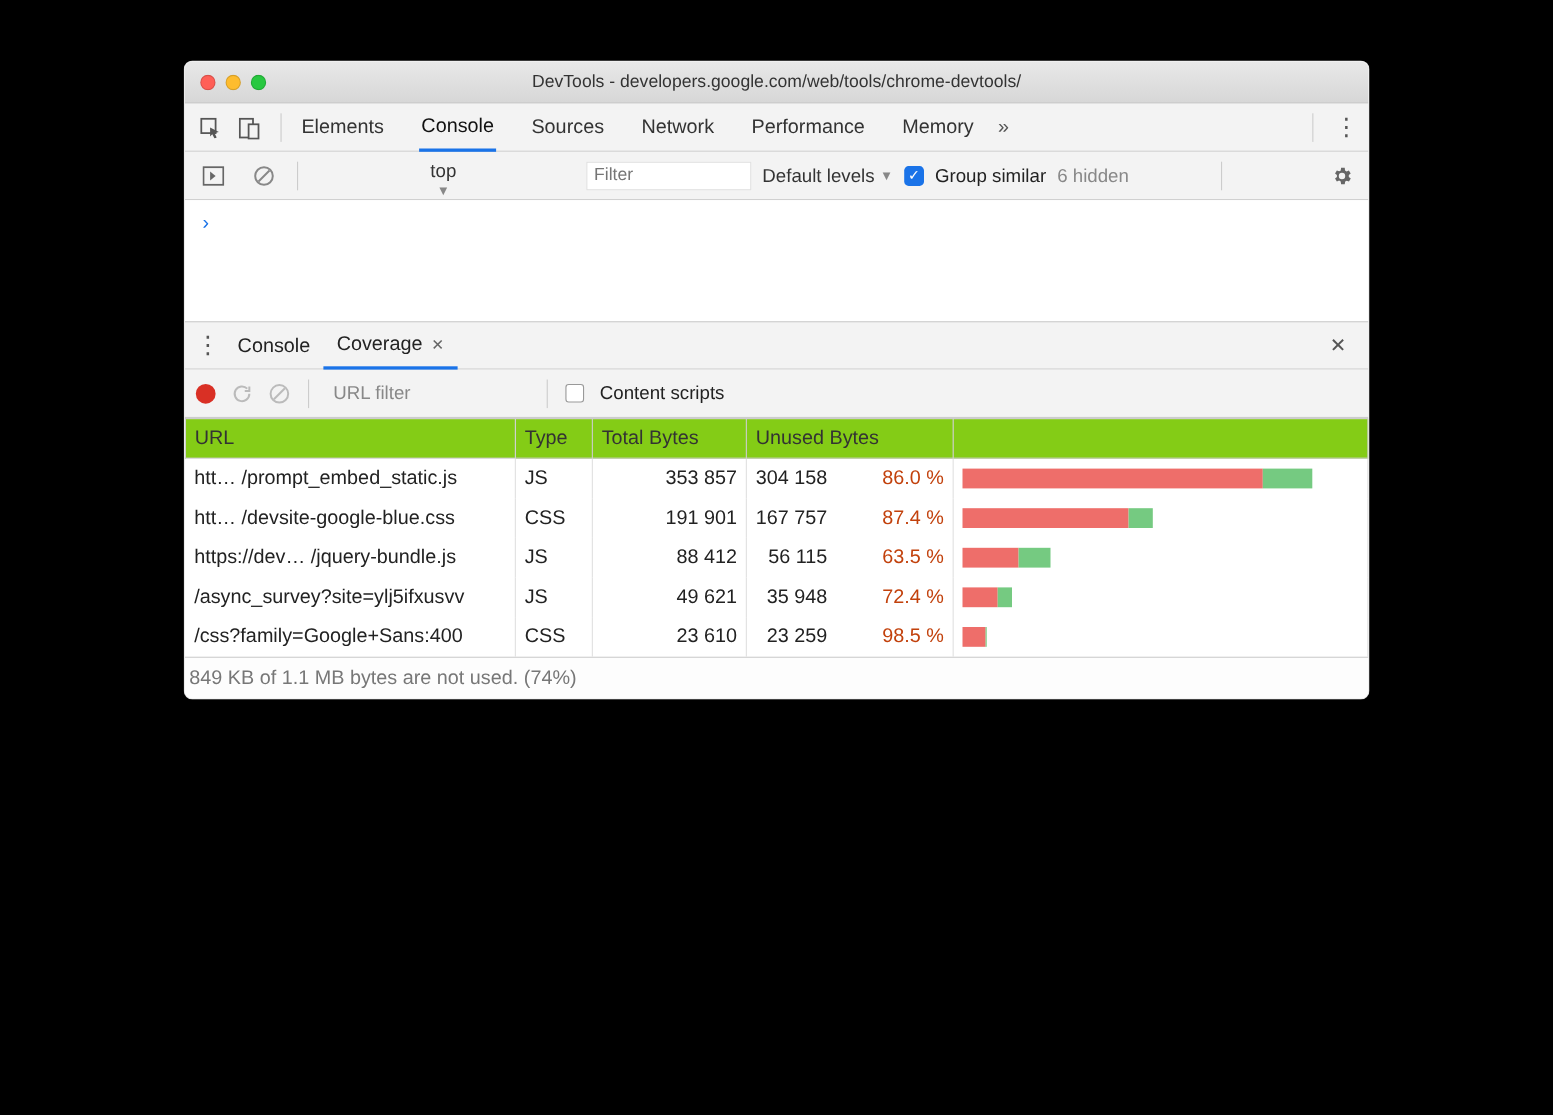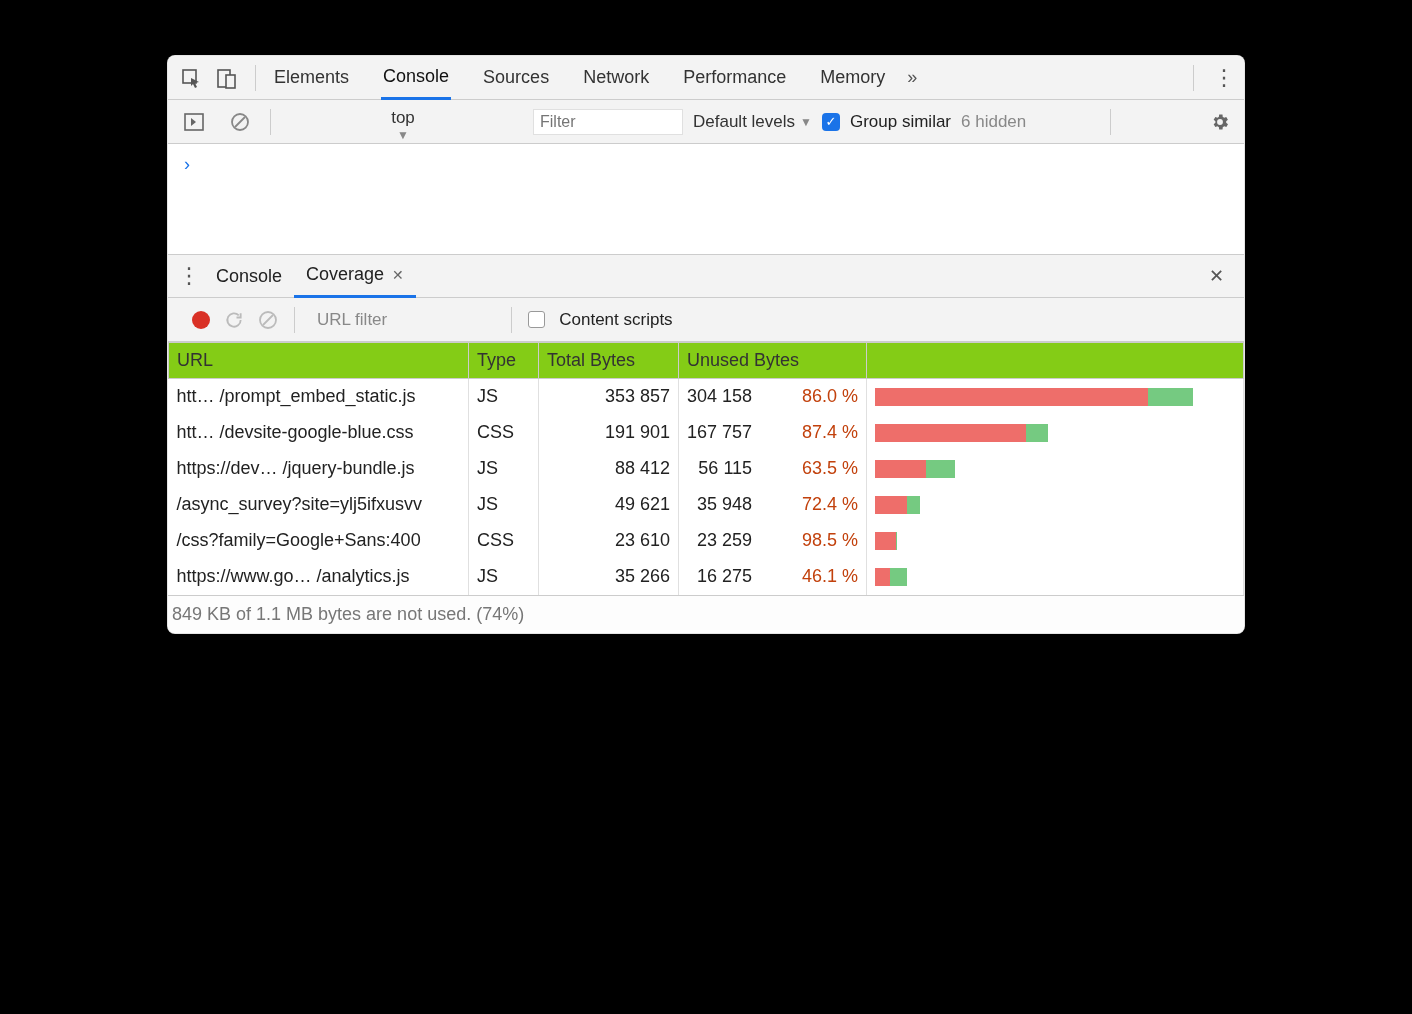--- a/index.html
+++ b/index.html
@@ -91,21 +91,21 @@
     background:#f3f3f3; border-bottom:1px solid #ccc;
     font-size:18px; padding:0 6px;
   }
   .drawer-tab { padding:0 12px; height:44px; display:flex; align-items:center; gap:8px; cursor:pointer; }
   .drawer-tab.active { border-bottom:3px solid #1a73e8; }
   .drawer-tab .x { color:#666; font-size:14px; }
   .drawer-close { margin-left:auto; padding:0 14px; color:#555; font-size:18px; cursor:pointer;}
   
   .cov-toolbar {
     height:44px; display:flex; align-items:center; gap:14px;
-    border-bottom:1px solid #ccc; background:#f3f3f3; padding:0 24px;
+    border-bottom:1px solid #ccc; background:#f3f3f3; padding:0 10px;
     font-size:17px;
   }
   .rec-dot { width:18px; height:18px; border-radius:50%; background:#d93025; }
   .reload,.clear2 { color:#bbb; font-size:18px;}
   .url-filter { color:#888; margin-left:6px; }
   .chk-empty { width:17px; height:17px; border:1px solid #999; border-radius:3px; background:#fff;}
   
   .cov-table { width:100%; border-collapse:collapse; font-size:18px; }
   .cov-table th {
     text-align:left; font-weight:400; background:#84cc16;
@@ -131,20 +131,28 @@
   
   .summary { border-top:1px solid #ccc; padding:8px 4px; color:#777; font-size:18px; background:#fdfdfd;}
   
   svg { display:block; }
 </style>
 </head>
 <body>
 
 <div class="window">
 
+  <div class="titlebar">
+    <div class="traffic">
+      <div class="dot red"></div>
+      <div class="dot yellow"></div>
+      <div class="dot green"></div>
+    </div>
+    <div class="title">DevTools - developers.google.com/web/tools/chrome-devtools/</div>
+  </div>
 
   <div class="main-toolbar">
     <div class="tool-icon" style="margin-left:8px;">
       <svg width="20" height="20" viewBox="0 0 20 20">
           <rect x="2" y="2" width="13" height="13" fill="none" stroke="#555" stroke-width="1.6"></rect>
           <path d="M10 10 L18 14 L14 15 L16 19 L14 20 L12 16 L10 18 Z" fill="#555"></path>
         </svg>
     </div>
     <div class="tool-icon">
       <svg width="20" height="22" viewBox="0 0 20 22">
@@ -327,35 +335,18 @@
               <span class="unused-pct">98.5 %</span>
             </div>
           </td>
           <td class="bar-cell">
             <div class="bar" style="width: 21.2176px;">
               <div class="red" style="width: 20.9021px;"></div>
               <div class="green" style="width: 0.315433px;"></div>
             </div>
           </td>
         </tr>
-        <tr>
-          <td class="col-url">https://www.go… /analytics.js</td>
-          <td class="col-type">JS</td>
-          <td class="col-total">35 266</td>
-          <td class="col-unused">
-            <div class="unused-wrap">
-              <span class="unused-bytes">16 275</span>
-              <span class="unused-pct">46.1 %</span>
-            </div>
-          </td>
-          <td class="bar-cell">
-            <div class="bar" style="width: 31.6924px;">
-              <div class="red" style="width: 14.6258px;"></div>
-              <div class="green" style="width: 17.0666px;"></div>
-            </div>
-          </td>
-        </tr>
       </tbody>
   </table>
 
   <div class="summary">849 KB of 1.1 MB bytes are not used. (74%)</div>
 
 </div>
 
 </body></html>

